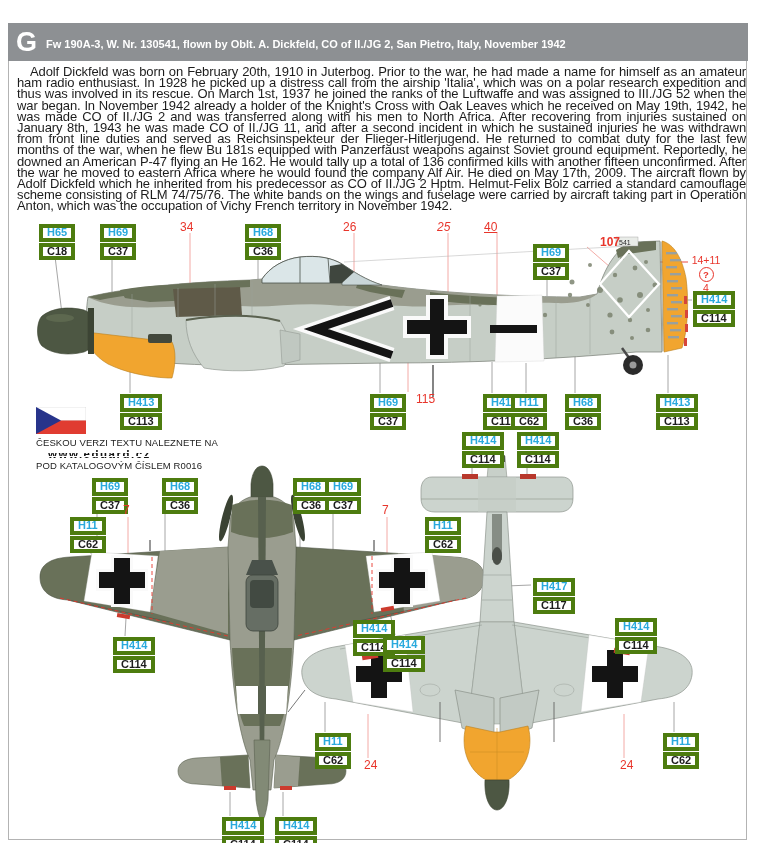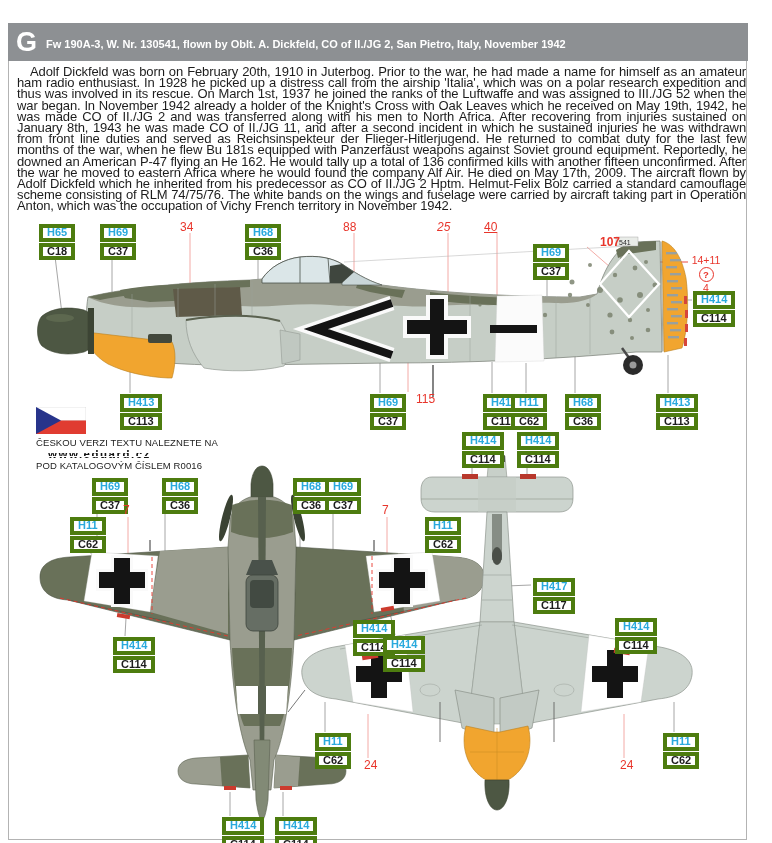--- a/index.html
+++ b/index.html
@@ -430,21 +430,21 @@
     </div>
     <div class="paint-callout" style="left: 222px; top: 817px;">
       <span class="h-code">H414</span>
       <span class="c-code">C114</span>
     </div>
     <div class="paint-callout" style="left: 275px; top: 817px;">
       <span class="h-code">H414</span>
       <span class="c-code">C114</span>
     </div>
     <div class="red-number" style="left: 180px; top: 222px;">34</div>
-    <div class="red-number" style="left: 343px; top: 222px;">88</div>
+    <div class="red-number" style="left: 343px; top: 222px;">26</div>
     <div class="red-number" style="left: 437px; top: 222px; font-style: italic;">25</div>
     <div class="red-number" style="left: 484px; top: 222px; text-decoration: underline;">40</div>
     <div class="red-number" style="left: 600px; top: 237px; font-weight: bold;">107</div>
     <div class="red-number" style="left: 416px; top: 394px;">115</div>
     <div class="red-number" style="left: 123px; top: 505px;">7</div>
     <div class="red-number" style="left: 382px; top: 505px;">7</div>
     <div class="red-number" style="left: 364px; top: 760px;">24</div>
     <div class="red-number" style="left: 620px; top: 760px;">24</div>
   </div>
 

